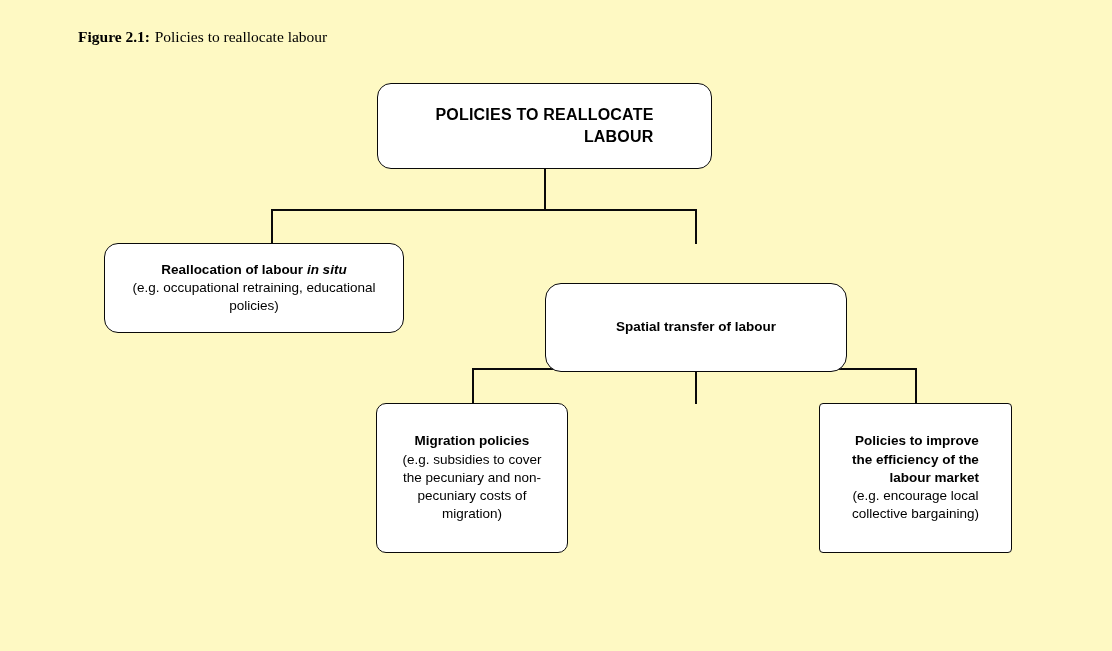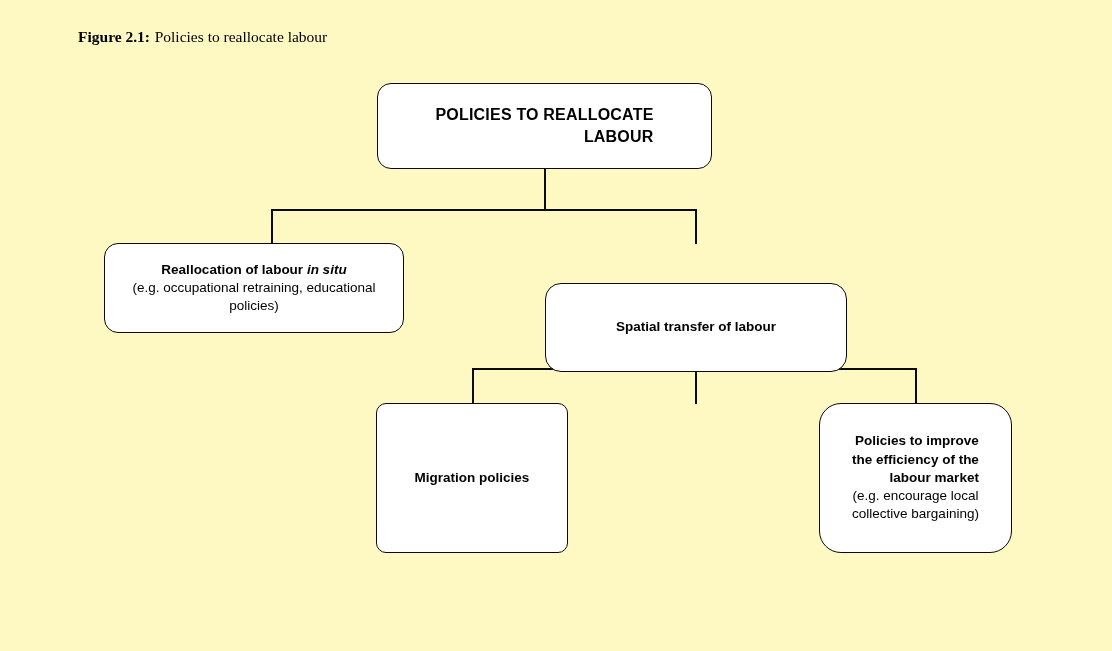--- a/index.html
+++ b/index.html
@@ -52,21 +52,21 @@
   #node-migration {
     left: 376px; top: 403px; width: 192px; height: 150px;
     border-radius: 10px; padding: 0 6px;
   }
   #node-mobility {
     left: 598px; top: 403px; width: 194px; height: 150px;
     border-radius: 18px; padding: 0 4px;
   }
   #node-efficiency {
     left: 819px; top: 403px; width: 193px; height: 150px;
-    border-radius: 22px; padding: 0 6px;
+    border-radius: 4px; padding: 0 6px;
   }
 
   .conn { position: absolute; background: #0a0a0a; }
   
   #c-root-drop   { left: 544px; top: 169px; width: 1.5px; height: 41px; }
   #c-rail1       { left: 271px; top: 209px; width: 425px; height: 1.5px; }
   #c-rail1-left  { left: 271px; top: 209px; width: 1.5px; height: 35px; }
   #c-rail1-right { left: 695px; top: 209px; width: 1.5px; height: 35px; }
   
   #c-spatial-drop { left: 695px; top: 332px; width: 1.5px; height: 37px; }
@@ -104,20 +104,24 @@
     <div class="node-body">(e.g. occupational retraining, educational
 policies)</div>
   </div>
 
   <div class="node" id="node-spatial">
     <div class="node-title">Spatial transfer of labour</div>
   </div>
 
   <div class="node" id="node-migration">
     <div class="node-title">Migration policies</div>
+    <div class="node-body">(e.g. subsidies to cover
+the pecuniary and non-
+pecuniary costs of
+migration)</div>
   </div>
 
 
   <div class="node" id="node-efficiency">
     <div class="node-title">Policies to improve
 the efficiency of the
 labour market</div>
     <div class="node-body">(e.g. encourage local
 collective bargaining)</div>
   </div>

